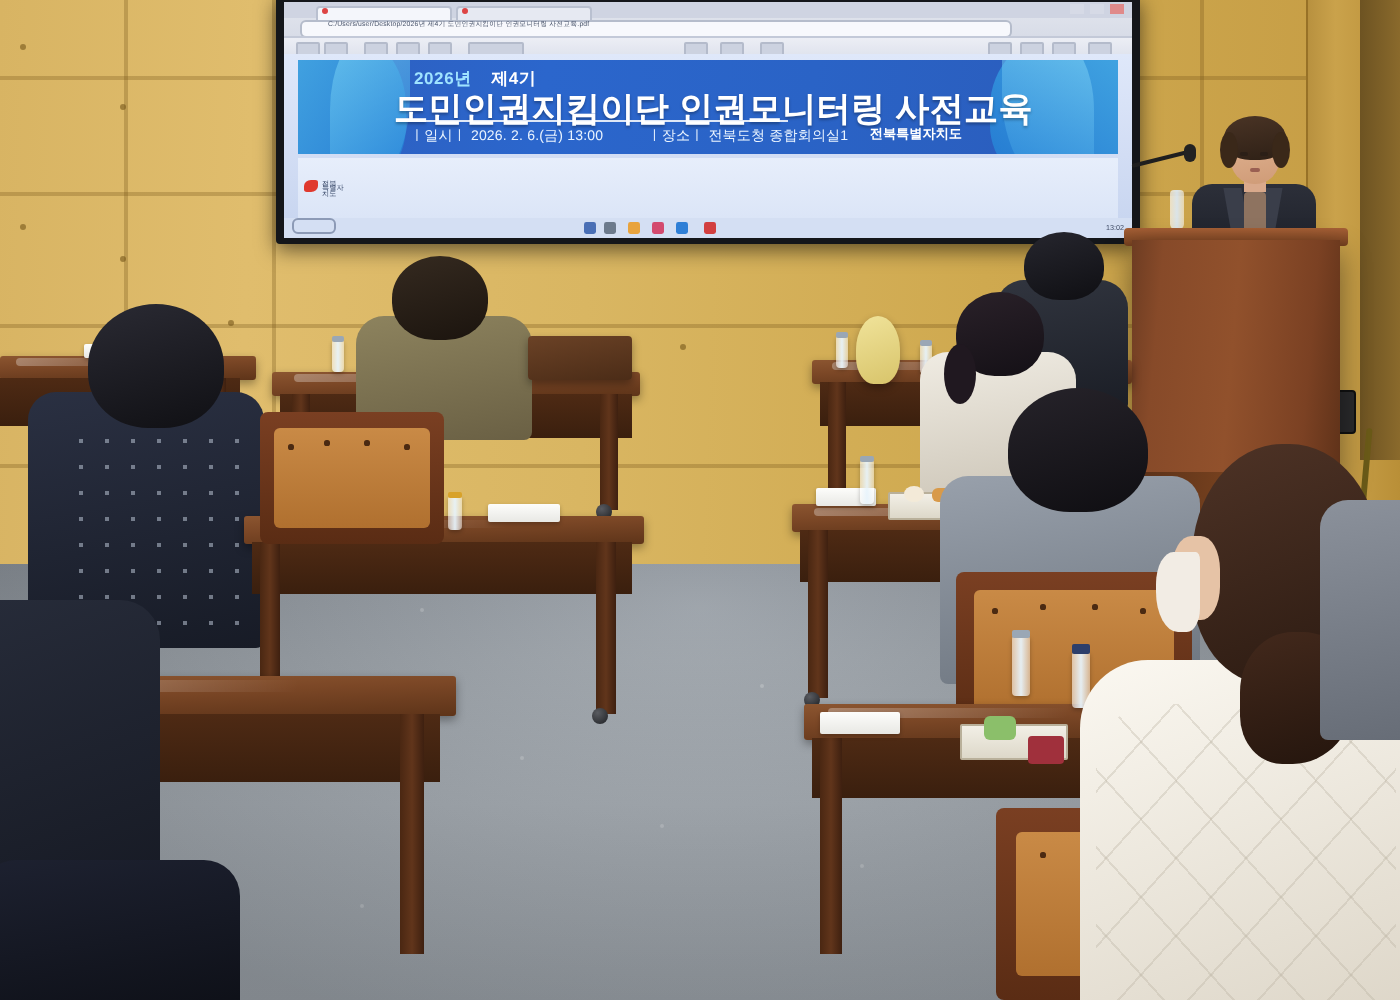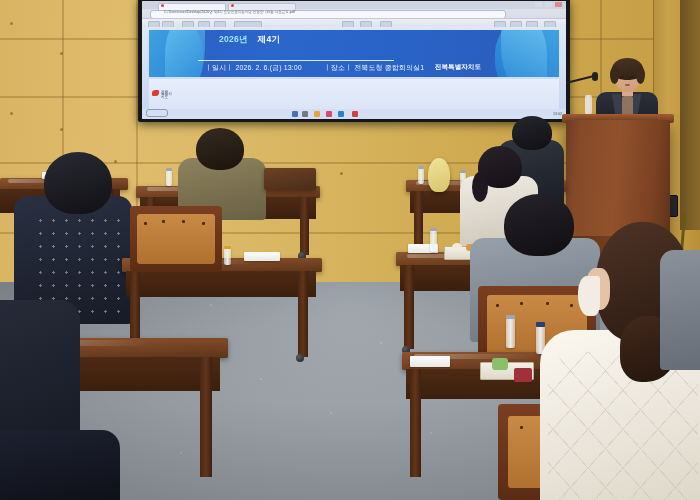--- a/index.html
+++ b/index.html
@@ -62,21 +62,21 @@
   .wave{position:absolute;top:-14px;height:78px;opacity:.75;}
   .wave.l1{left:-10px;width:64px;border-radius:0 48% 40% 0;
     background:linear-gradient(120deg,#4fc2ef,#1f7fd6);}
   .wave.l2{left:16px;width:40px;border-radius:50% 0 60% 20%;
     background:linear-gradient(140deg,#7fd8f6,#2b8ddd);opacity:.6;}
   .wave.r1{right:-14px;width:78px;border-radius:48% 0 0 40%;
     background:linear-gradient(220deg,#4fc6f2,#1f7fd6);}
   .wave.r2{right:12px;width:46px;border-radius:0 50% 20% 60%;
     background:linear-gradient(200deg,#8ddef8,#2b8ddd);opacity:.55;}
   .b-kicker{position:absolute;left:58px;top:4px;font-size:8.5px;font-weight:bold;
-    letter-spacing:.3px;white-space:nowrap;margin-left:12px;}
+    letter-spacing:.3px;white-space:nowrap;}
   .b-kicker .y{color:#9fe3ff;}
   .b-kicker .g{color:#ffffff;margin-left:7px;}
   .b-title{position:absolute;left:48px;top:13px;font-size:17px;font-weight:bold;
     color:#ffffff;white-space:nowrap;letter-spacing:.2px;
     text-shadow:0 1px 1.5px rgba(0,0,0,.30);}
   .b-underline{position:absolute;left:49px;top:30px;width:196px;height:1.2px;
     background:rgba(255,255,255,.85);}
   .b-meta{position:absolute;left:56px;top:33px;font-size:7px;color:#eaf4ff;
     white-space:nowrap;letter-spacing:.1px;}
   .b-meta .sep{display:inline-block;width:18px;}
@@ -250,20 +250,21 @@
       <div class="slide">
         <div class="banner">
           <div class="wave l1"></div>
           <div class="wave l2"></div>
           <div class="wave r1"></div>
           <div class="wave r2"></div>
           <div class="b-kicker">
             <span class="y">2026년</span>
             <span class="g">제4기</span>
           </div>
+          <div class="b-title">도민인권지킴이단 인권모니터링 사전교육</div>
           <div class="b-underline"></div>
           <div class="b-meta">
             <span>ㅣ일시ㅣ 2026. 2. 6.(금) 13:00</span>
             <span class="sep"></span>
             <span>ㅣ장소ㅣ 전북도청 종합회의실1</span>
           </div>
           <div class="b-org">전북특별자치도</div>
         </div>
         <div class="slide-body">
           <div class="slide-logo">

